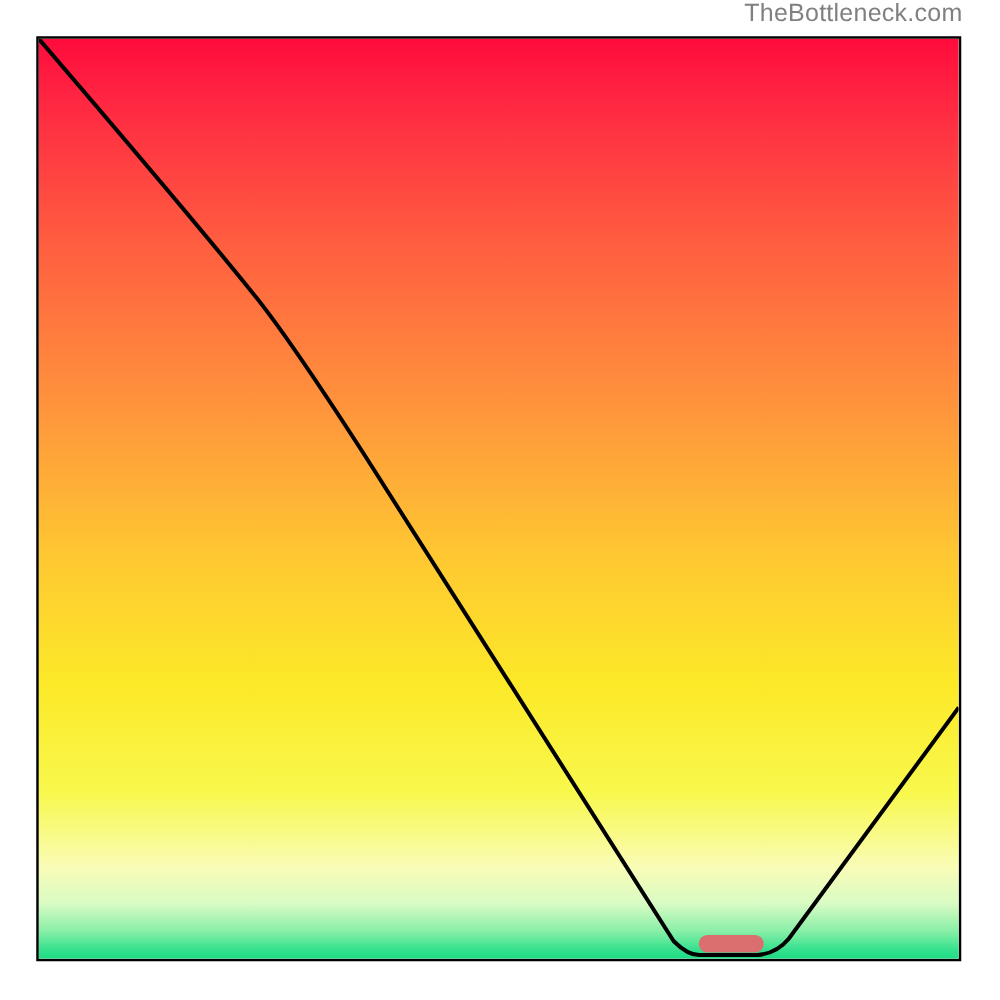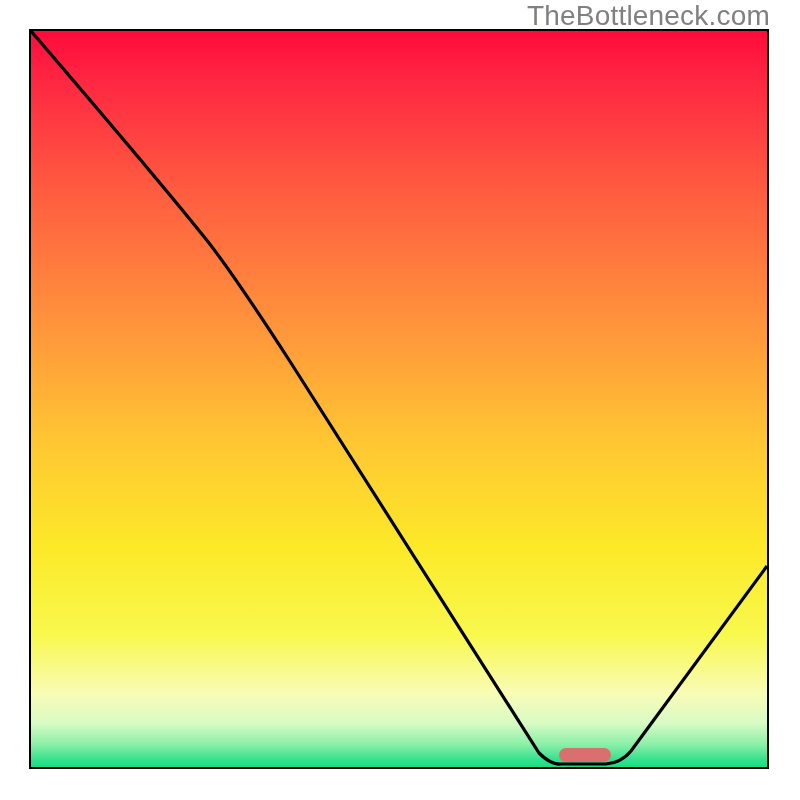--- a/index.html
+++ b/index.html
@@ -52,21 +52,21 @@
   .marker {
     position: absolute;
     background: #db6e6e;
     border-radius: 7px;
   }
   .watermark {
     position: absolute;
     right: 30px;
     top: 0;
     font-family: Arial, Helvetica, sans-serif;
-    font-size: 28px;
+    font-size: 20px;
     color: #808080;
     font-weight: 400;
     letter-spacing: 0.2px;
   }
 </style>
 </head>
 <body>
 
 <div class="chart-wrapper">
 

